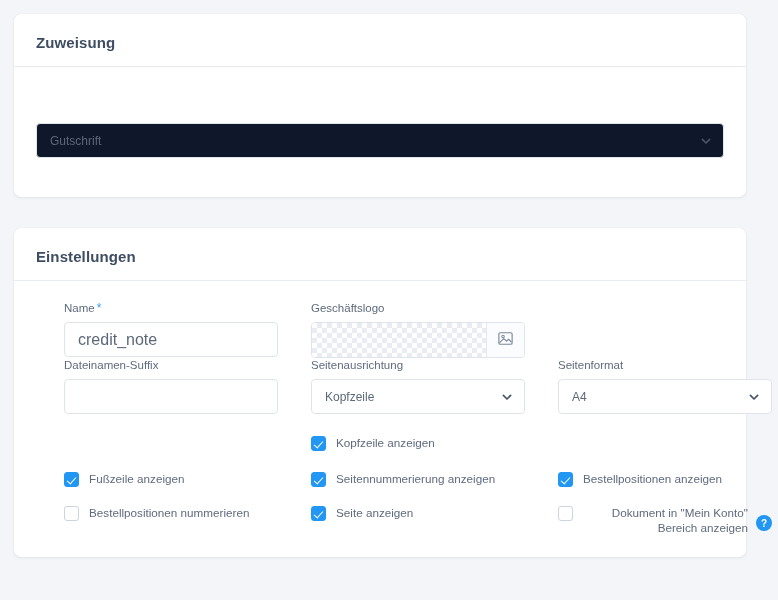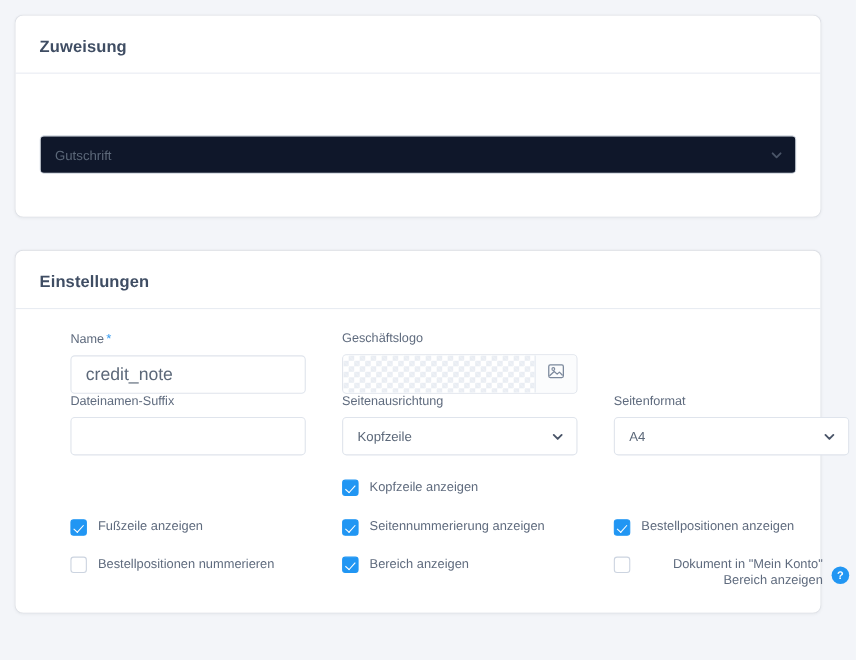--- a/index.html
+++ b/index.html
@@ -320,21 +320,21 @@
       <div class="row" style="margin-top:12px;">
         <div class="col">
           <div class="cbrow">
             <span class="box"></span>
             <span class="cblabel">Bestellpositionen nummerieren</span>
           </div>
         </div>
         <div class="col">
           <div class="cbrow">
             <span class="box on"></span>
-            <span class="cblabel">Bereich anzeigen</span>
+            <span class="cblabel">Seite anzeigen</span>
           </div>
         </div>
         <div class="col cbcell">
           <div class="cbrow" style="flex:1;">
             <span class="box"></span>
             <span class="cblabel">Dokument in "Mein Konto" Bereich anzeigen</span>
           </div>
           <span class="help">?</span>
         </div>
       </div>

